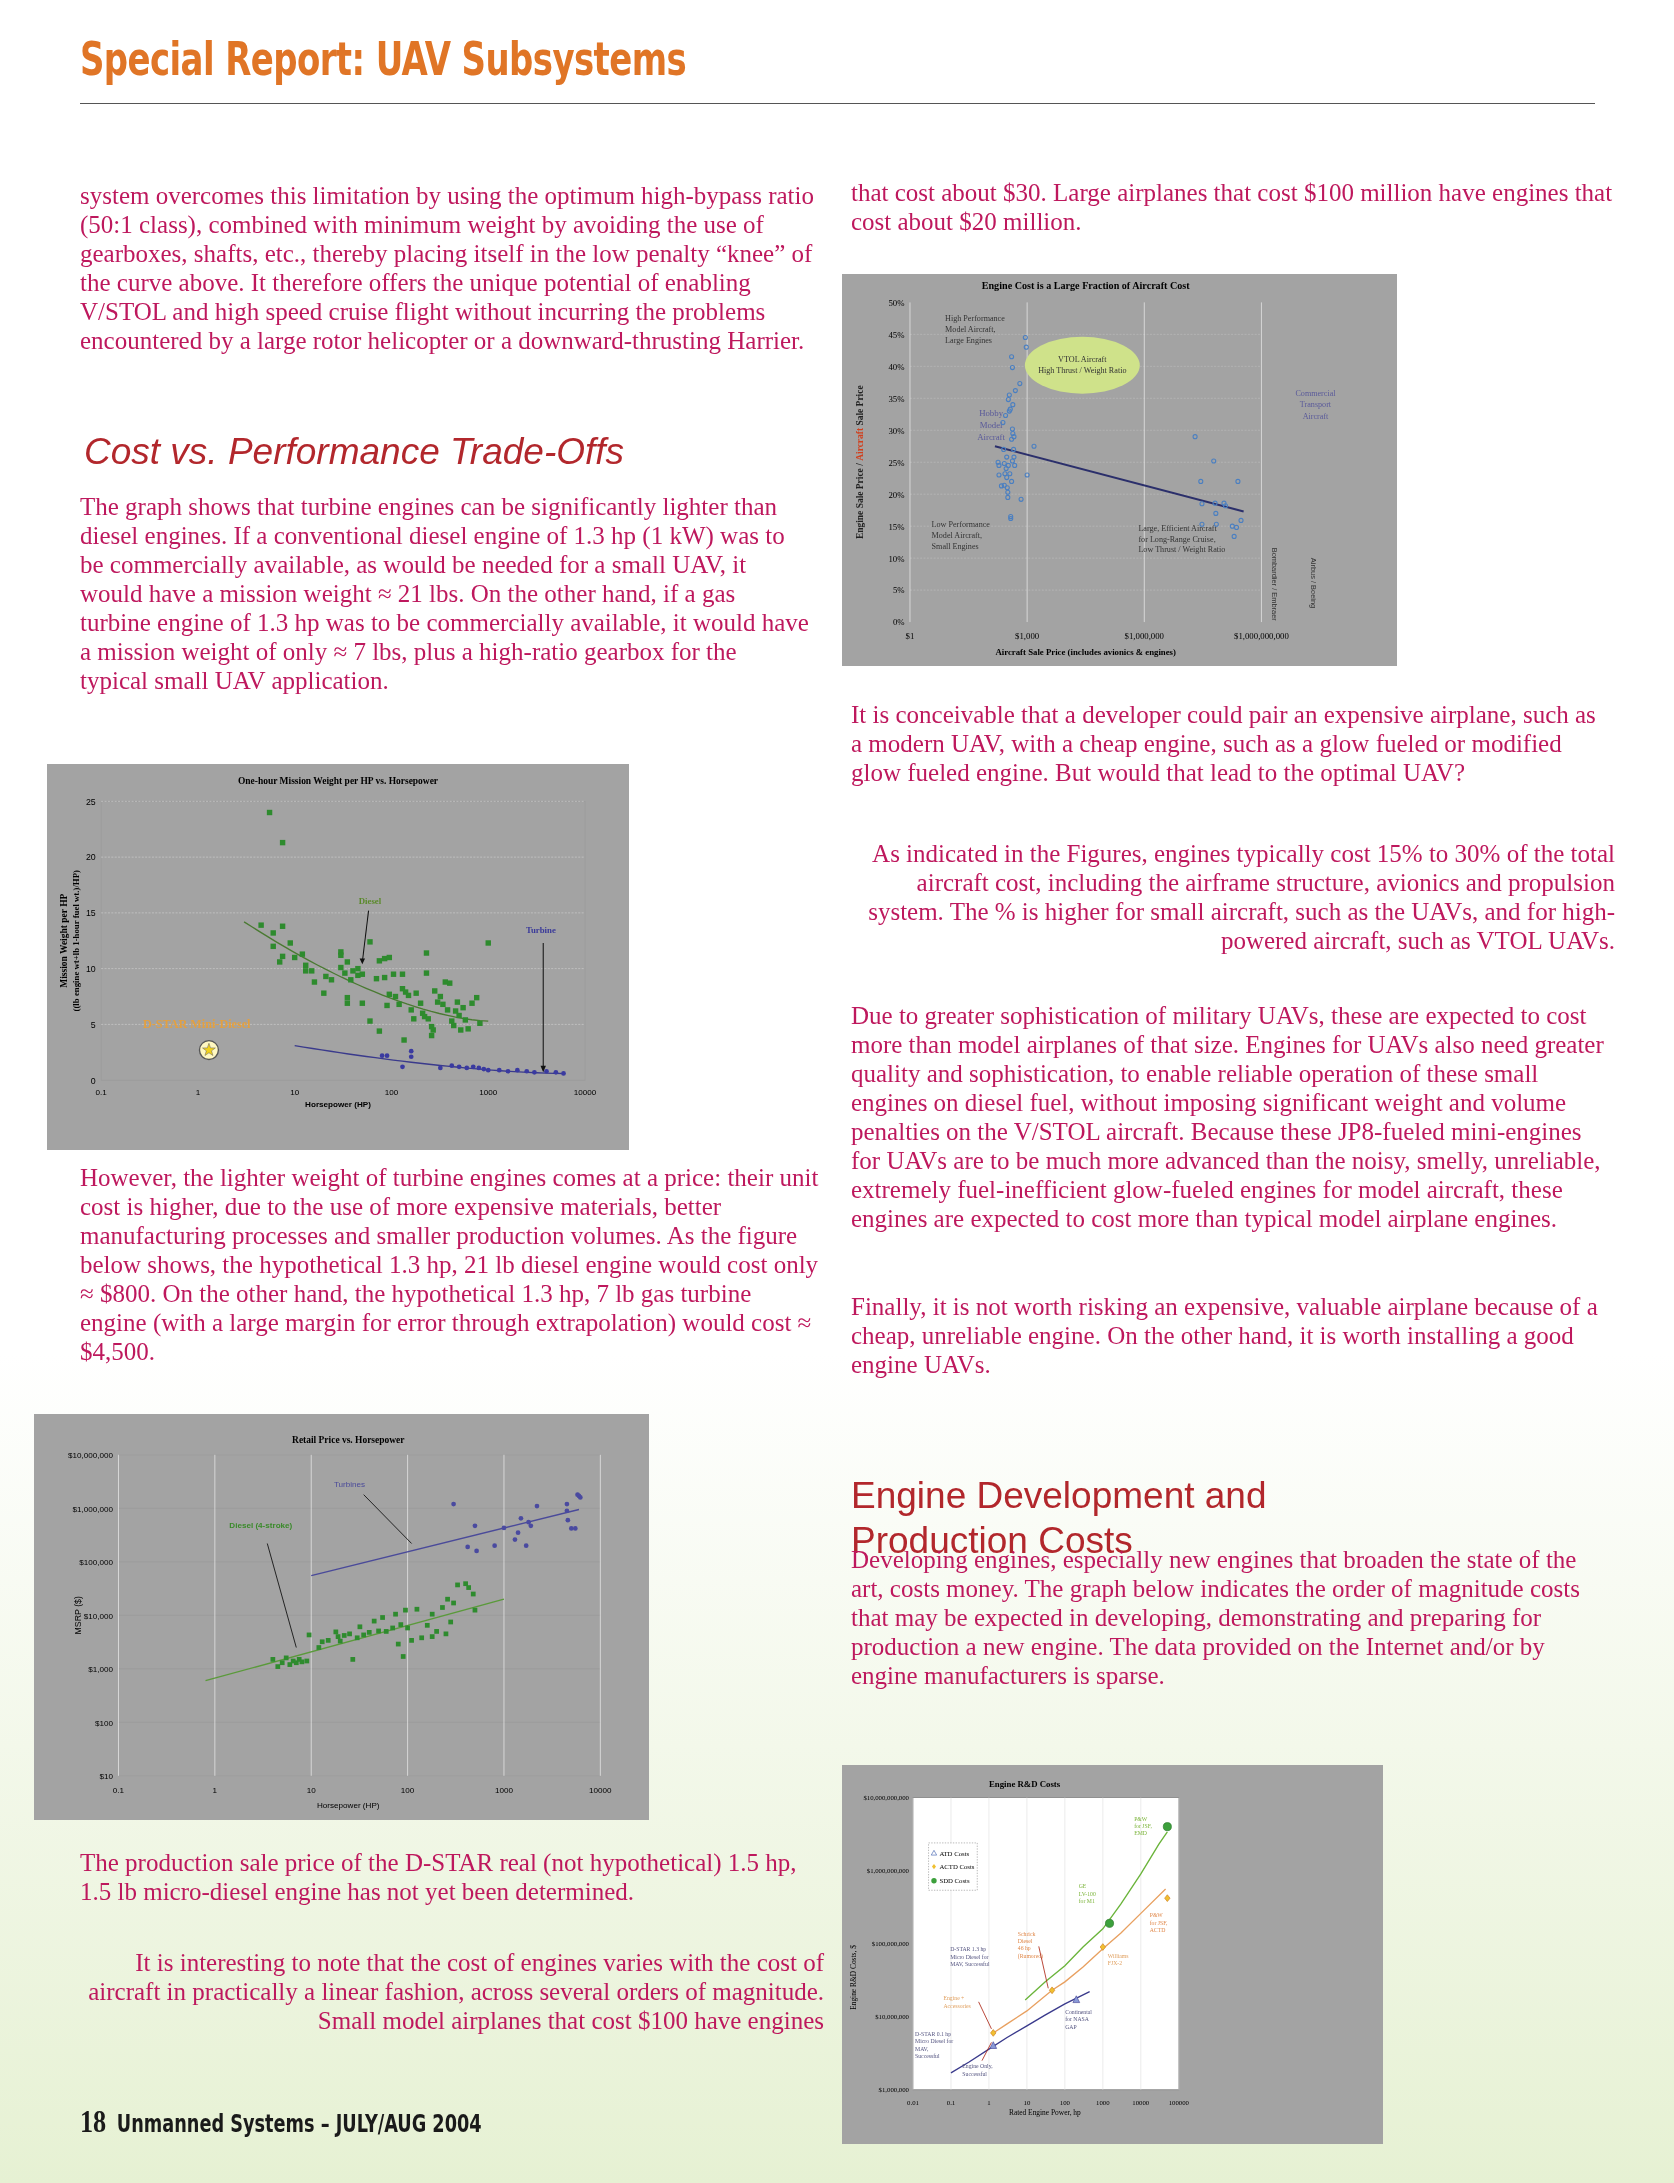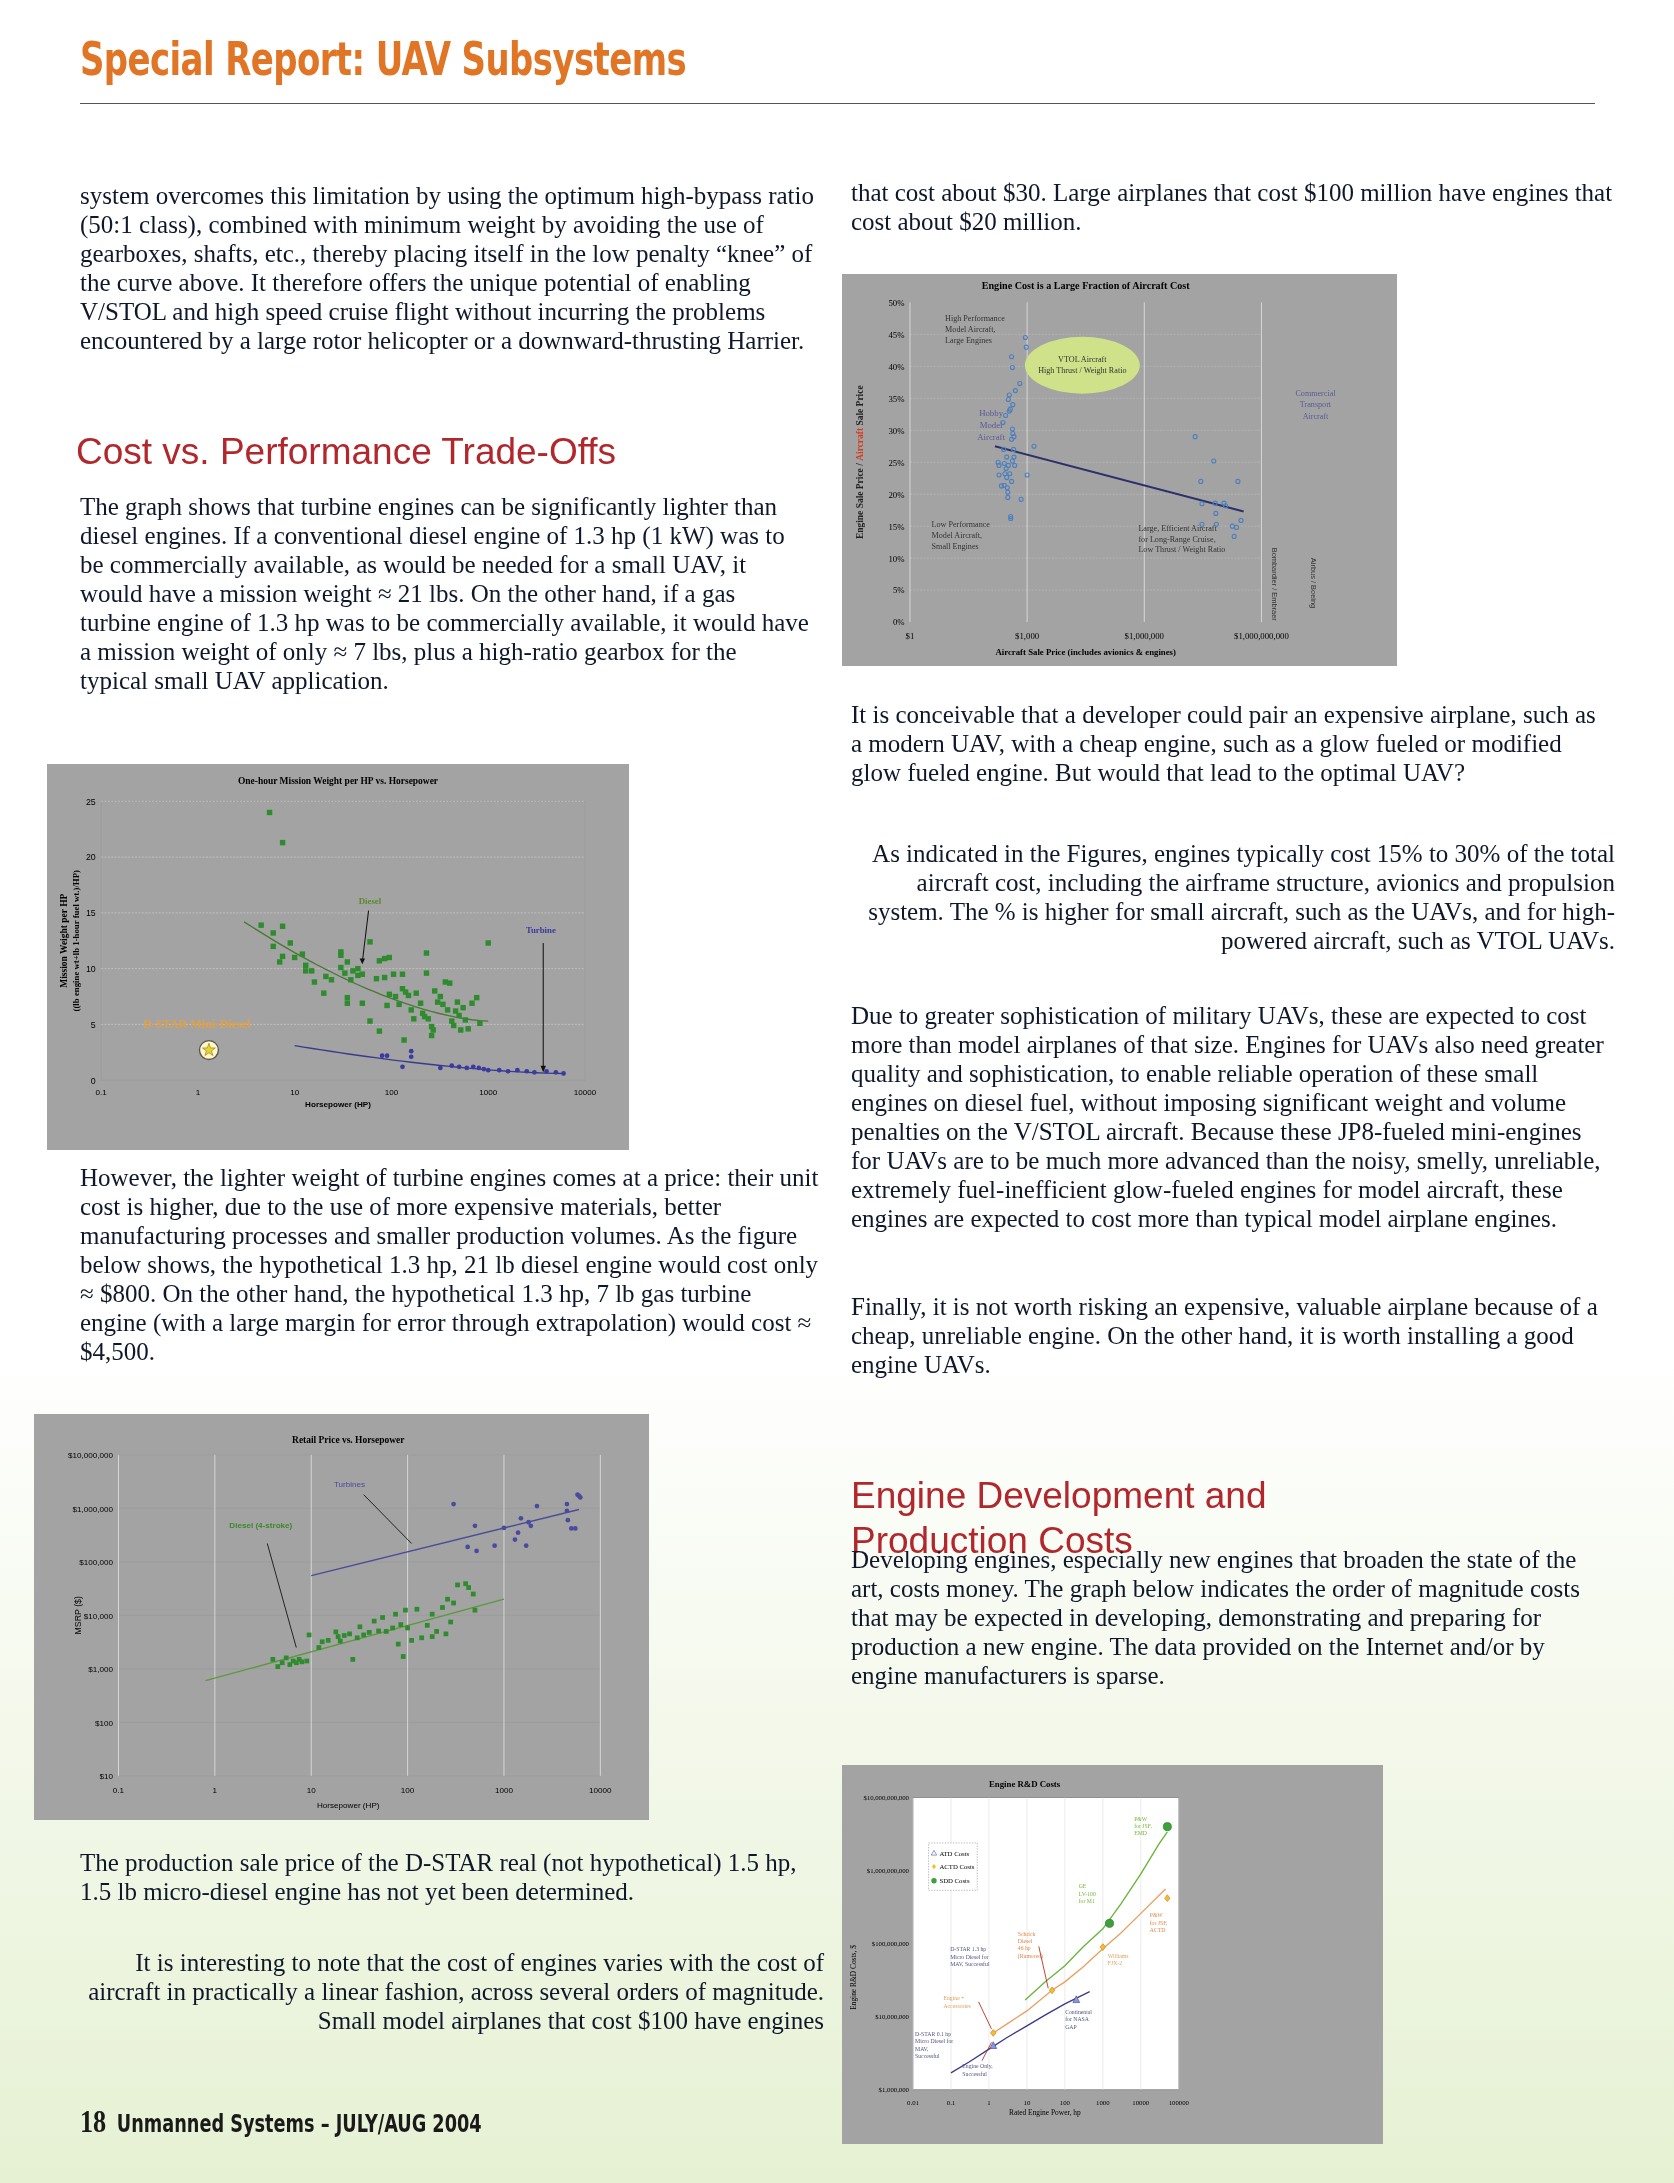--- a/index.html
+++ b/index.html
@@ -8,39 +8,39 @@
     background: linear-gradient(to bottom, #ffffff 0%, #ffffff 62%, #f3f8ea 80%, #e6f1d3 100%);
     font-family: "Liberation Serif", "DejaVu Serif", serif; color: #1e1e1e;
   }
   .abs { position: absolute; }
   .title {
     left: 80px; top: 32px; font-family: "DejaVu Sans Condensed", "DejaVu Sans", sans-serif;
     font-weight: bold; font-size: 46px; color: #e07526; letter-spacing: -0.7px;
     transform: scaleX(0.82); transform-origin: left top;
   }
   .rule { left: 80px; top: 103px; width: 1515px; height: 1.4px; background: #555; }
-  .body-text { font-size: 25px; line-height: 29px; color: #0f172a; margin: 0; }
+  .body-text { font-size: 25px; line-height: 29px; color: #be185d; margin: 0; }
   .section-head { font-family: "Liberation Sans", "DejaVu Sans", sans-serif; font-size: 37px; line-height: 45px; color: #b2272c; margin: 0; font-weight: normal; }
   .chart-box { background: #a3a3a3; }
   .footer {
     left: 80px; top: 2103px; font-family: "DejaVu Sans Condensed", "DejaVu Sans", sans-serif;
     font-weight: bold; font-size: 24px; color: #1a1a1a; transform: scaleX(0.82); transform-origin: left top;
   }
   .footer .pg { font-family: "Liberation Serif", serif; font-size: 32px; margin-right: 5.4px; }
   svg text { font-family: "Liberation Serif", "DejaVu Serif", serif; }
   svg .sans { font-family: "Liberation Sans", "DejaVu Sans", sans-serif; }
 </style>
 </head>
 <body>
 
 <div class="abs title">Special Report: UAV Subsystems</div>
 <div class="abs rule"></div>
 
 <p class="abs body-text" style="left:80px; top:181px; width:744px;">system overcomes this limitation by using the optimum high-bypass ratio (50:1 class), combined with minimum weight by avoiding the use of gearboxes, shafts, etc., thereby placing itself in the low penalty “knee” of the curve above. It therefore offers the unique potential of enabling V/STOL and high speed cruise flight without incurring the problems encountered by a large rotor helicopter or a downward-thrusting Harrier.</p>
-<h2 class="abs section-head" style="left:76px; top:429px; width:744px;">Cost vs. Performance Trade-Offs</h2>
+<h2 class="abs section-head" style="left:84px; top:429px; width:744px;font-style:italic;">Cost vs. Performance Trade-Offs</h2>
 <p class="abs body-text" style="left:80px; top:492px; width:730px;">The graph shows that turbine engines can be significantly lighter than diesel engines. If a conventional diesel engine of 1.3 hp (1 kW) was to be commercially available, as would be needed for a small UAV, it would have a mission weight ≈ 21 lbs. On the other hand, if a gas turbine engine of 1.3 hp was to be commercially available, it would have a mission weight of only ≈ 7 lbs, plus a high-ratio gearbox for the typical small UAV application.</p>
 
 <div class="abs chart-box" style="left:47px; top:764px; width:582px; height:386px;">
   <svg id="chart-mission" width="582" height="386" viewBox="0 0 860 570">
       <text x="430" y="30" text-anchor="middle" font-size="14" font-weight="bold">One-hour Mission Weight  per  HP  vs. Horsepower</text>
       <rect x="80" y="55" width="715" height="412" fill="none" stroke="#999"></rect>
       <text x="72" y="472" text-anchor="end" font-size="13" class="sans">0</text>
       <line x1="80" x2="795" y1="384.6" y2="384.6" stroke="#ccc" stroke-dasharray="3,2"></line>
       <text x="72" y="389.6" text-anchor="end" font-size="13" class="sans">5</text>
       <line x1="80" x2="795" y1="302.2" y2="302.2" stroke="#ccc" stroke-dasharray="3,2"></line>

